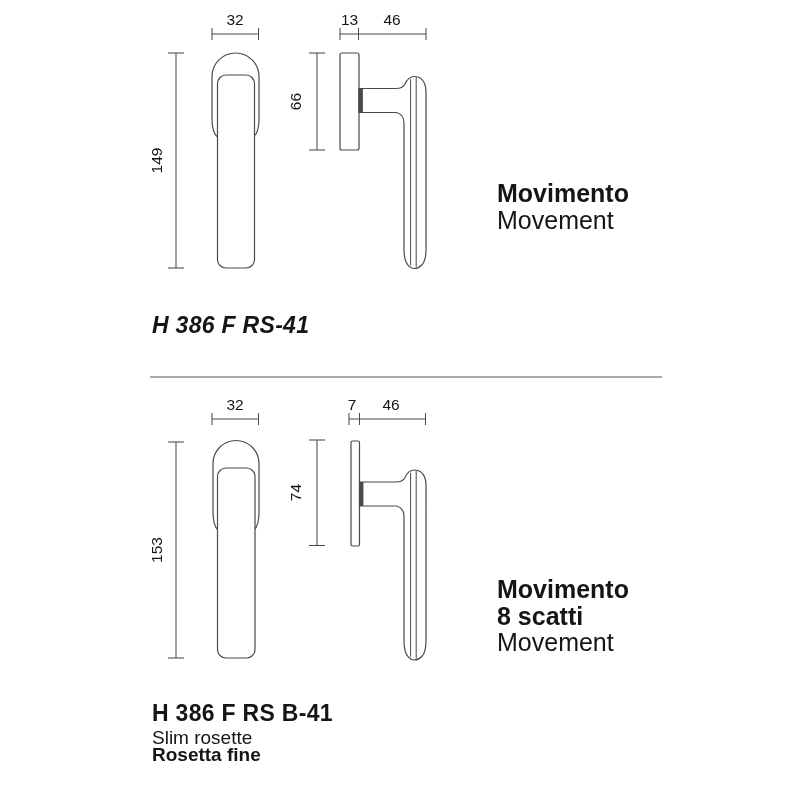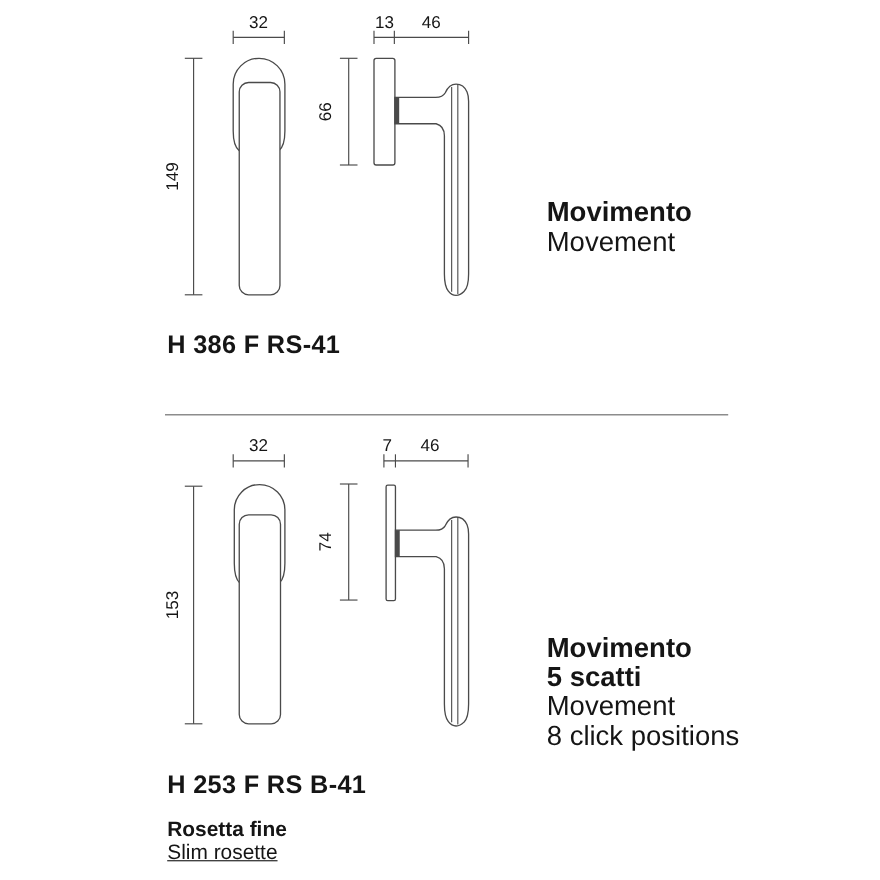--- a/index.html
+++ b/index.html
@@ -106,27 +106,26 @@
       <line class="dim" x1="309" y1="545.5" x2="325" y2="545.5"></line>
       <text class="dimtxt" x="301" y="492.5" transform="rotate(-90 301 492.5)">74</text>
     </g>
   </svg>
 
   <div class="abs movement" style="left:497px;top:180px;">
     <div class="b">Movimento</div>
     <div>Movement</div>
   </div>
 
-  <div class="abs model-code" style="left:152px;top:300px;">H 386 F RS-41</div>
+  <div class="abs model-code" style="left:152px;top:312px;font-style:italic;">H 386 F RS-41</div>
 
   <div class="abs movement" style="left:497px;top:576px;">
     <div class="b">Movimento</div>
-    <div class="b">5 scatti</div>
+    <div class="b">8 scatti</div>
     <div>Movement</div>
-    <div>8 click positions</div>
   </div>
 
-  <div class="abs model-code" style="left:152px;top:700px;">H 253 F RS B-41</div>
+  <div class="abs model-code" style="left:152px;top:700px;">H 386 F RS B-41</div>
 
   <div class="abs foot-it" style="left:152px;top:744px;">Rosetta fine</div>
-  <div class="abs foot-en" style="left:152px;top:765px;text-decoration:underline;">Slim rosette</div>
+  <div class="abs foot-en" style="left:152px;top:727px;">Slim rosette</div>
 
 </div>
 
 </body></html>

